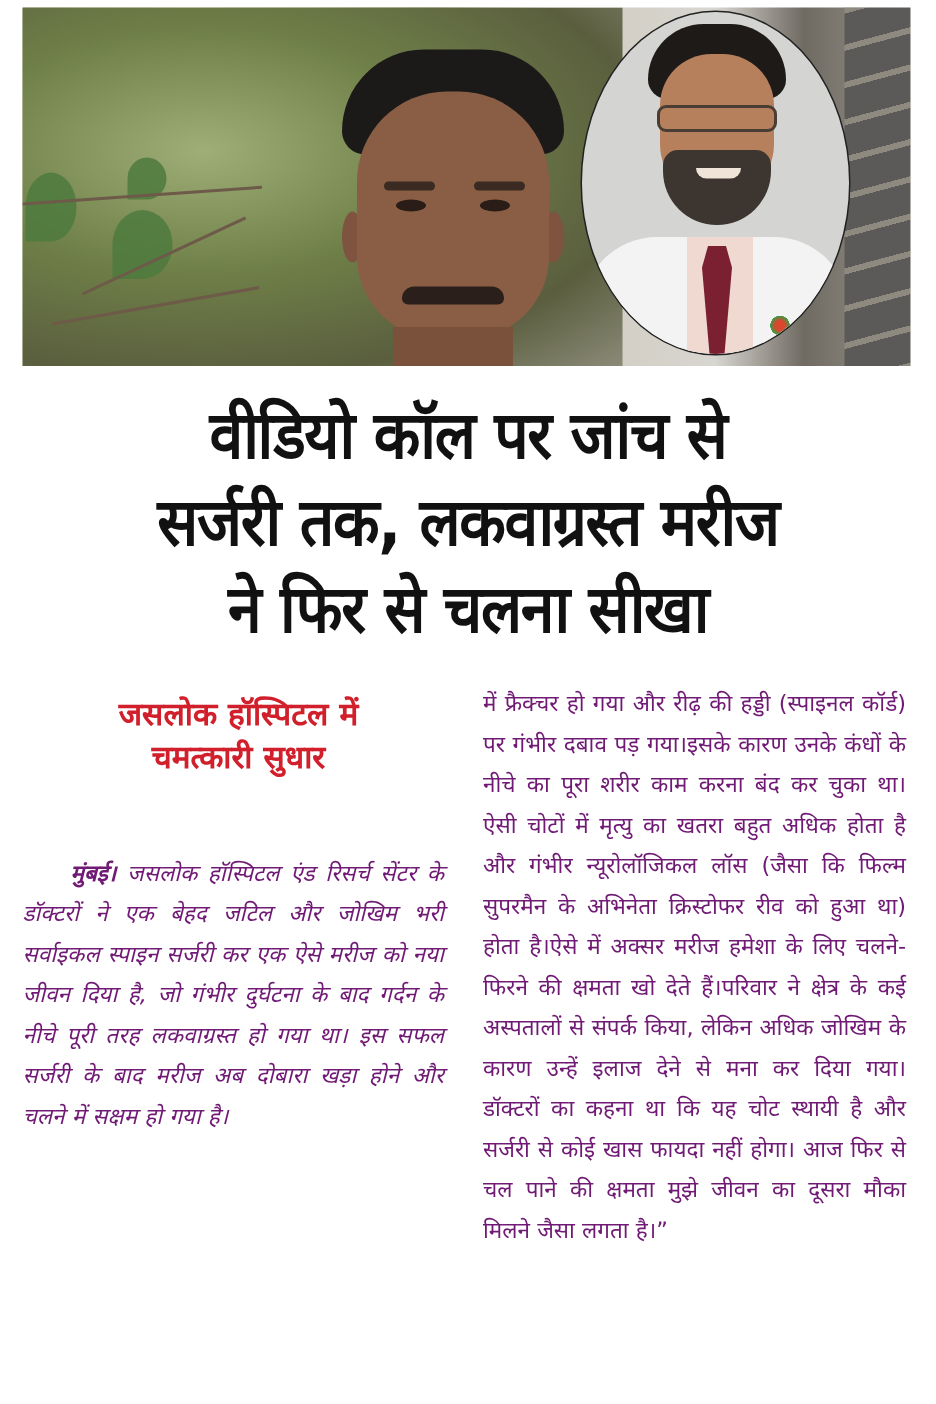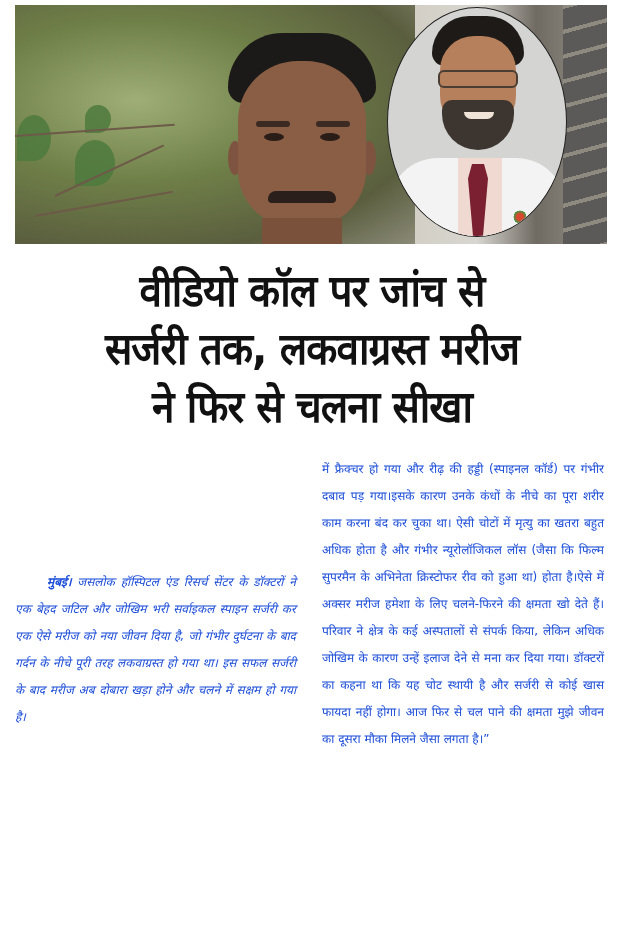--- a/index.html
+++ b/index.html
@@ -31,21 +31,21 @@
   .doc-label { position:absolute; left:120px; top:218px; font-family:"DejaVu Serif", serif; font-size:8px; color:#333;margin-top:12px; }
   .window-bars { position:absolute; left:548px; top:0; width:44px; height:239px;
     background: repeating-linear-gradient(165deg, #8f8a80 0px, #8f8a80 4px, #5b5a58 4px, #5b5a58 24px); }
 
   .headline { position:absolute; left:0; top:262px; width:624px; text-align:center; font-family:"DejaVu Sans", sans-serif; font-weight:bold; font-size:44px; line-height:58px; color:#111; letter-spacing:-1px; transform:scaleX(0.92); transform-origin:center; }
   .headline div { white-space:nowrap; }
 
   .subhead { position:absolute; left:14px; top:462px; width:290px; text-align:center; color:#d1202c; font-family:"DejaVu Sans", sans-serif; font-weight:bold; font-size:21px; line-height:29px; }
   .subhead div { white-space:nowrap; }
 
-  .col { position:absolute; font-family:"DejaVu Sans", sans-serif; font-size:12px; line-height:27px; color:#1d4ed8; text-align:justify; }
+  .col { position:absolute; font-family:"DejaVu Sans", sans-serif; font-size:15px; line-height:27px; color:#701a75; text-align:justify; }
   .col-left { left:15px; top:569px; width:281px; }
   .col-right { left:322px; top:456px; width:282px; }
   .col p { margin:0; }
   .col .indent { text-indent:32px;font-style:italic; }
   .dateline { font-weight:bold; }
 </style>
 </head>
 <body>
 
 <div class="photo-strip">
@@ -84,20 +84,22 @@
   </div>
 </div>
 
 <div class="headline">
   <div>वीडियो कॉल पर जांच से</div>
   <div>सर्जरी तक, लकवाग्रस्त मरीज</div>
   <div>ने फिर से चलना सीखा</div>
 </div>
 
 <div class="subhead">
+  <div>जसलोक हॉस्पिटल में</div>
+  <div>चमत्कारी सुधार</div>
 </div>
 
 <div class="col col-left">
   <p class="indent"><span class="dateline">मुंबई।</span> <span>जसलोक हॉस्पिटल एंड रिसर्च सेंटर के डॉक्टरों ने एक बेहद जटिल और जोखिम भरी सर्वाइकल स्पाइन सर्जरी कर एक ऐसे मरीज को नया जीवन दिया है, जो गंभीर दुर्घटना के बाद गर्दन के नीचे पूरी तरह लकवाग्रस्त हो गया था। इस सफल सर्जरी के बाद मरीज अब दोबारा खड़ा होने और चलने में सक्षम हो गया है।</span></p>
 </div>
 
 <div class="col col-right">
   <p>में फ्रैक्चर हो गया और रीढ़ की हड्डी (स्पाइनल कॉर्ड) पर गंभीर दबाव पड़ गया।इसके कारण उनके कंधों के नीचे का पूरा शरीर काम करना बंद कर चुका था। ऐसी चोटों में मृत्यु का खतरा बहुत अधिक होता है और गंभीर न्यूरोलॉजिकल लॉस (जैसा कि फिल्म सुपरमैन के अभिनेता क्रिस्टोफर रीव को हुआ था) होता है।ऐसे में अक्सर मरीज हमेशा के लिए चलने-फिरने की क्षमता खो देते हैं।परिवार ने क्षेत्र के कई अस्पतालों से संपर्क किया, लेकिन अधिक जोखिम के कारण उन्हें इलाज देने से मना कर दिया गया। डॉक्टरों का कहना था कि यह चोट स्थायी है और सर्जरी से कोई खास फायदा नहीं होगा। आज फिर से चल पाने की क्षमता मुझे जीवन का दूसरा मौका मिलने जैसा लगता है।”</p>
 </div>
 

